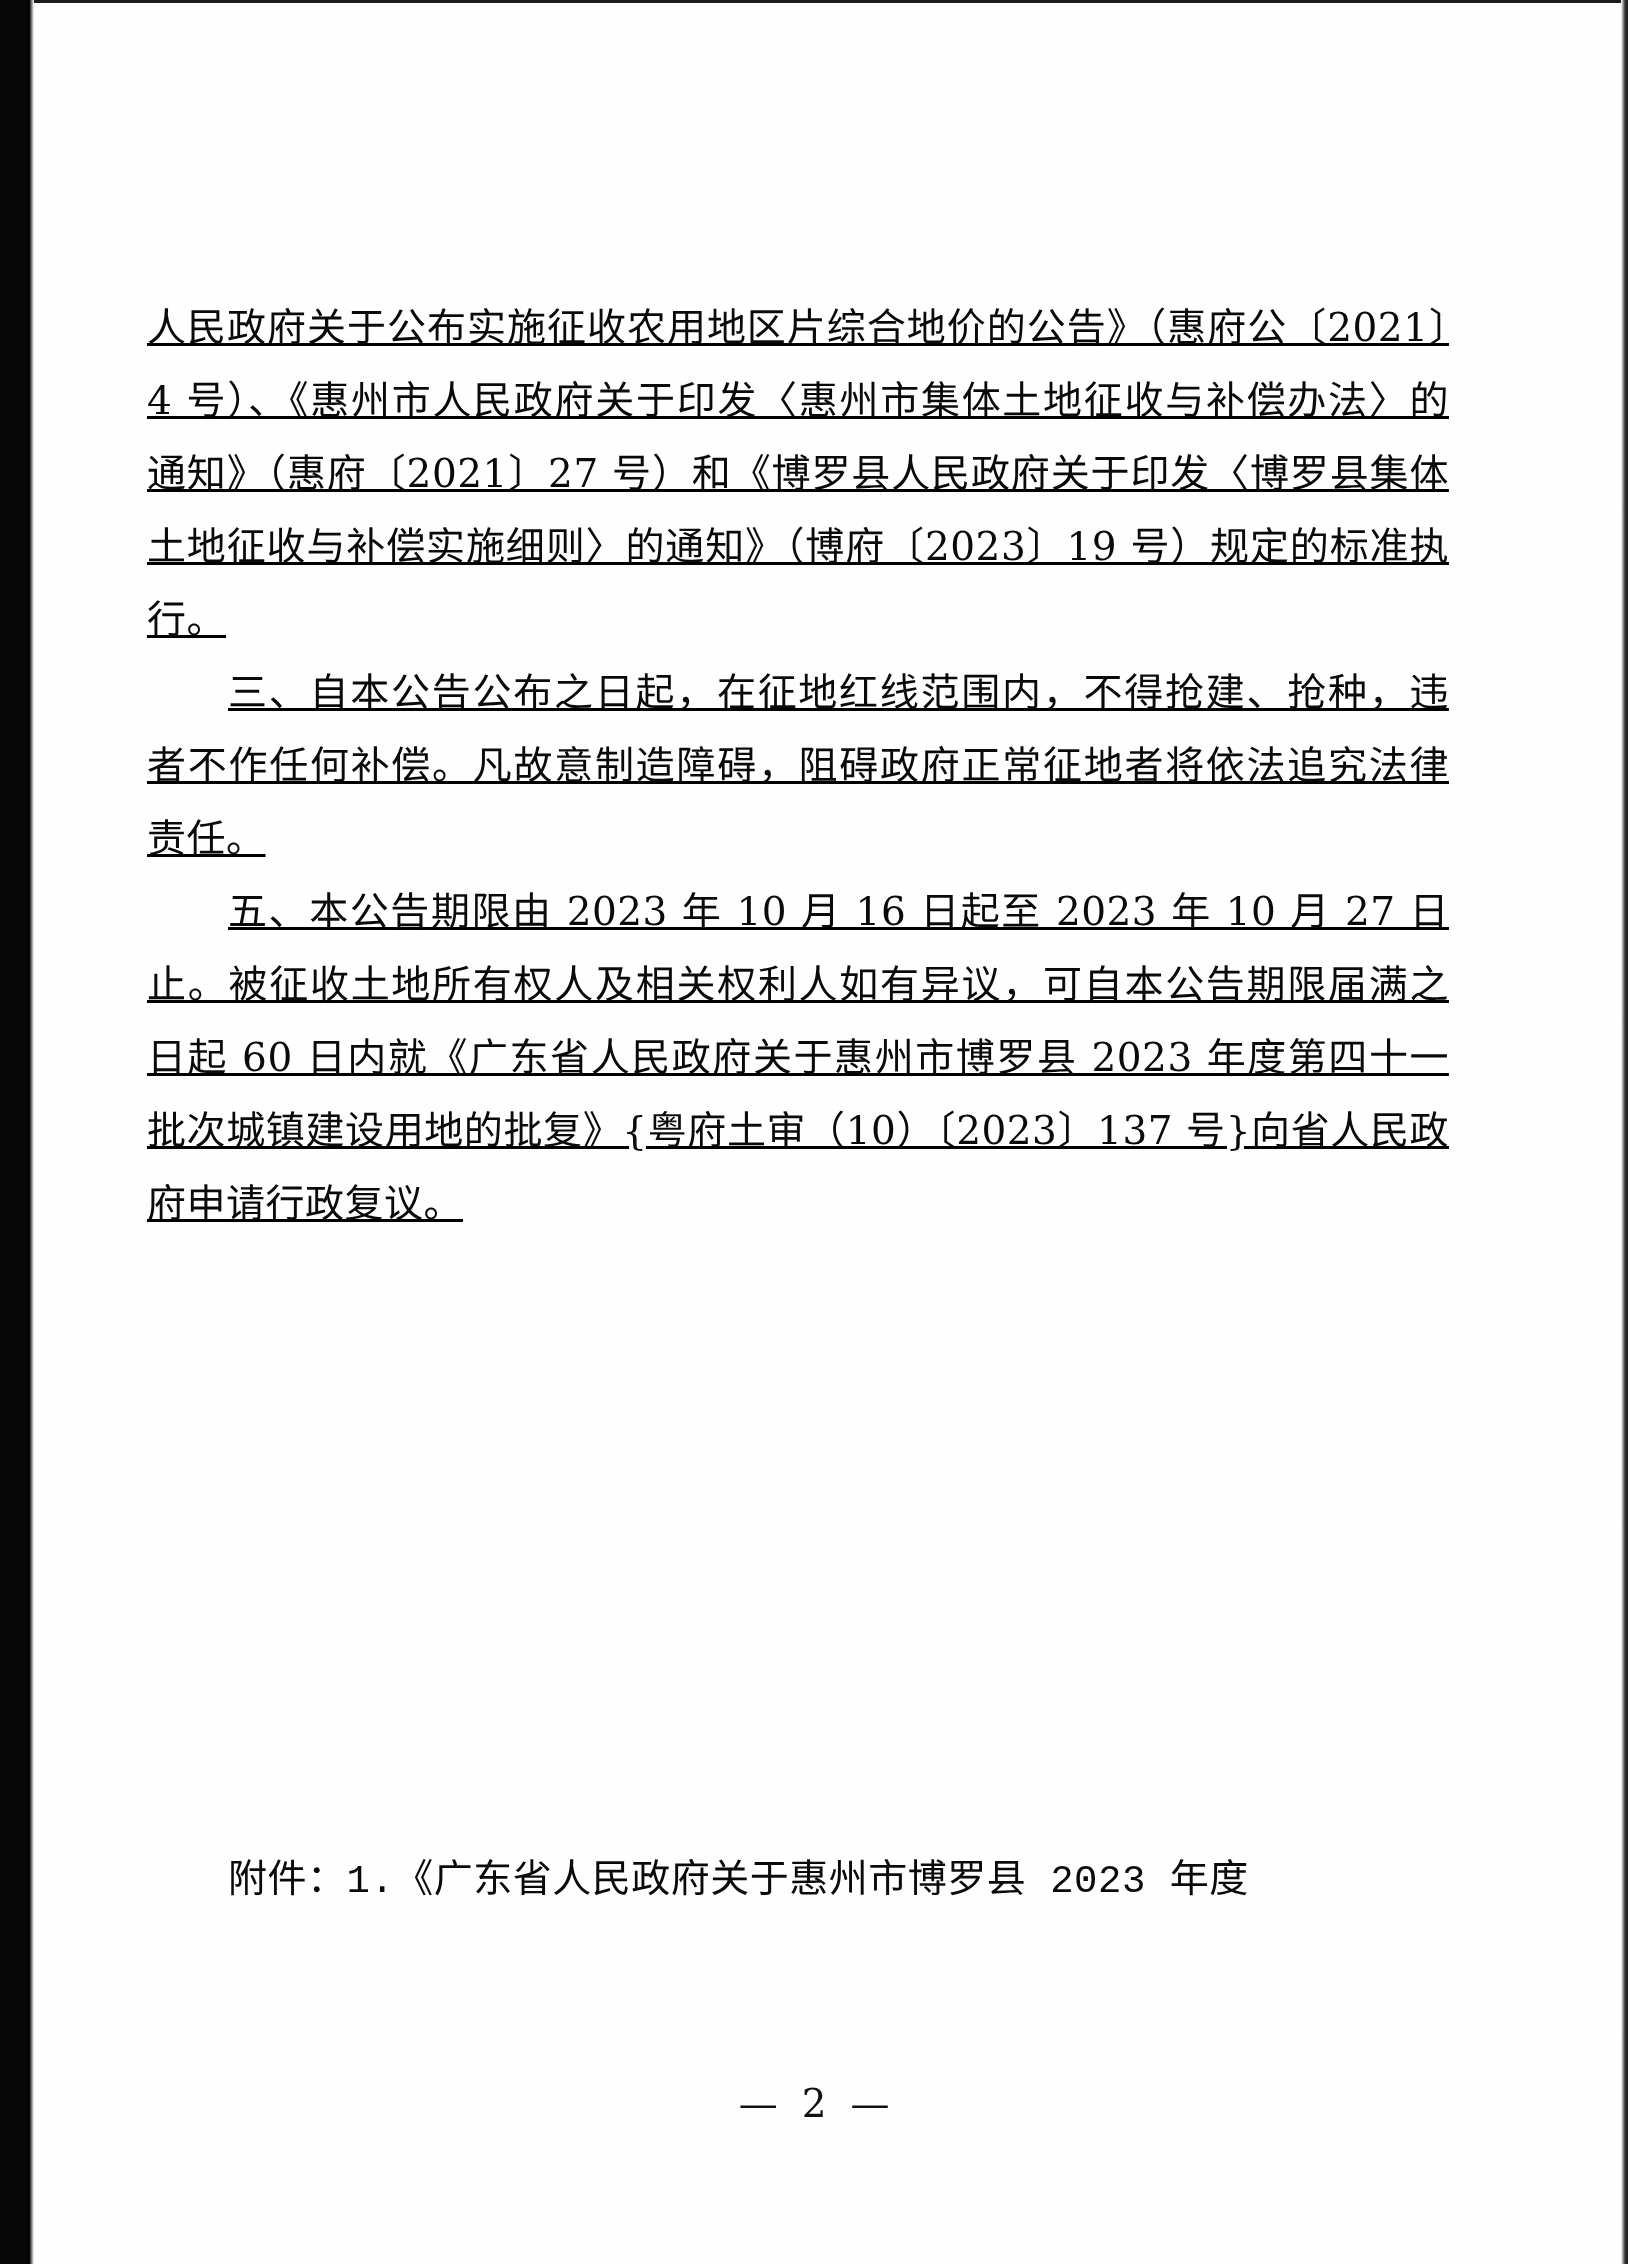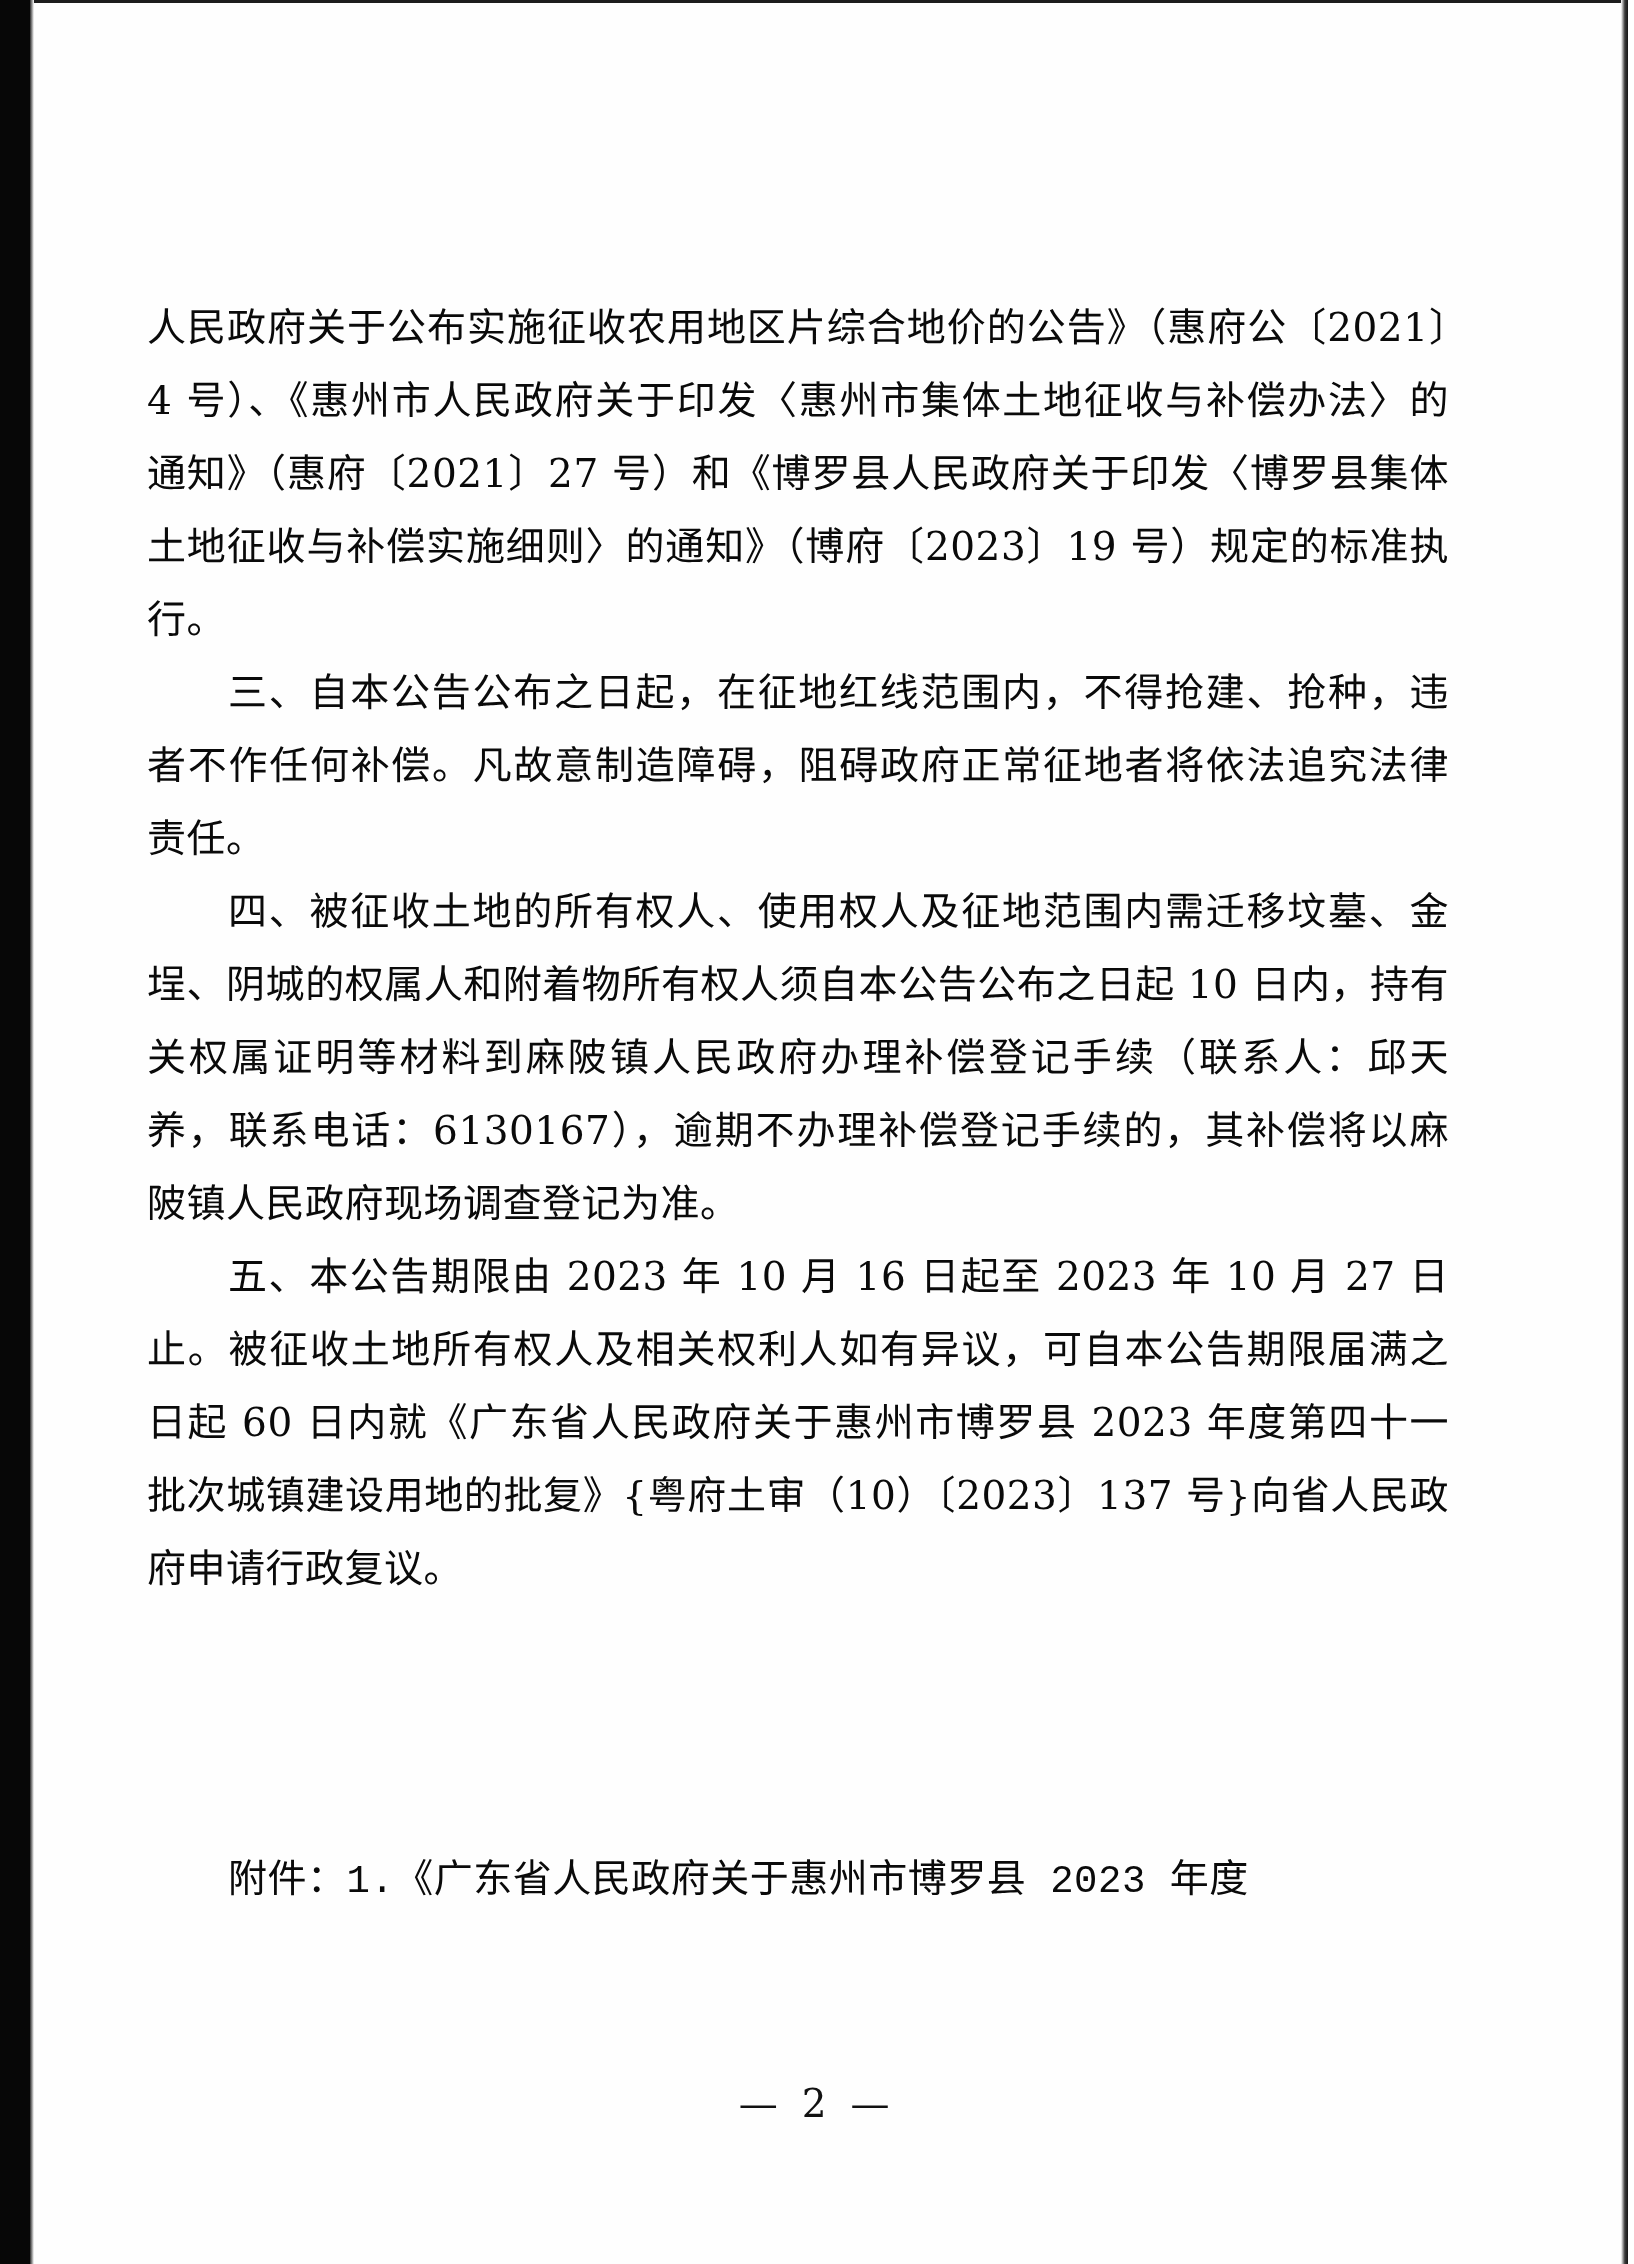--- a/index.html
+++ b/index.html
@@ -48,20 +48,21 @@
     width: 1588px; height: 2.9px;
     background: #1d1d1d;
   }
 
   
   .doc-body {
     position: absolute;
     left: 147px;
     top: 291px;
     width: 1302px;
+    text-decoration: underline;
   }
   .para {
     margin: 0;
     font-size: 39px;
     line-height: 73px;
     color: #0a0a0a;
     text-align: justify;
     text-justify: inter-character;
     letter-spacing: 0.5px;
     word-break: break-all;
@@ -121,21 +122,20 @@
   <div class="scan-top-line"></div>
   <div class="scan-edge-right"></div>
   <div class="scan-edge-right-outer"></div>
 
   <div class="doc-body">
 
     <p class="para">人民政府关于公布实施征收农用地区片综合地价的公告》（惠府公〔2021〕4 号）、《惠州市人民政府关于印发〈惠州市集体土地征收与补偿办法〉的通知》（惠府〔2021〕27 号）和《博罗县人民政府关于印发〈博罗县集体土地征收与补偿实施细则〉的通知》（博府〔2023〕19 号）规定的标准执行。</p>
 
     <p class="para indent">三、自本公告公布之日起，在征地红线范围内，不得抢建、抢种，违者不作任何补偿。凡故意制造障碍，阻碍政府正常征地者将依法追究法律责任。</p>
 
-    <p class="para indent">四、被征收土地的所有权人、使用权人及征地范围内需迁移坟墓、金埕、阴城的权属人和附着物所有权人须自本公告公布之日起 10 日内，持有关权属证明等材料到麻陂镇人民政府办理补偿登记手续（联系人：邱天养，联系电话：6130167），逾期不办理补偿登记手续的，其补偿将以麻陂镇人民政府现场调查登记为准。</p>
 
     <p class="para indent">五、本公告期限由 2023 年 10 月 16 日起至 2023 年 10 月 27 日止。被征收土地所有权人及相关权利人如有异议，可自本公告期限届满之日起 60 日内就《广东省人民政府关于惠州市博罗县 2023 年度第四十一批次城镇建设用地的批复》{粤府土审（10）〔2023〕137 号}向省人民政府申请行政复议。</p>
 
 
   </div>
 
   <div class="attach-block">
     <p class="attach-line">附件：1.《广东省人民政府关于惠州市博罗县 2023 年度</p>
   </div>
 

